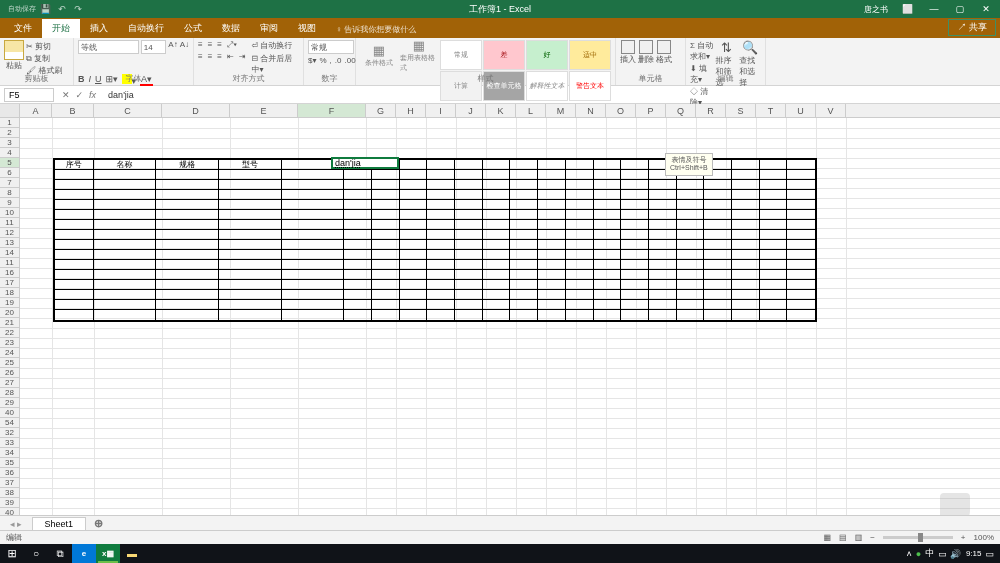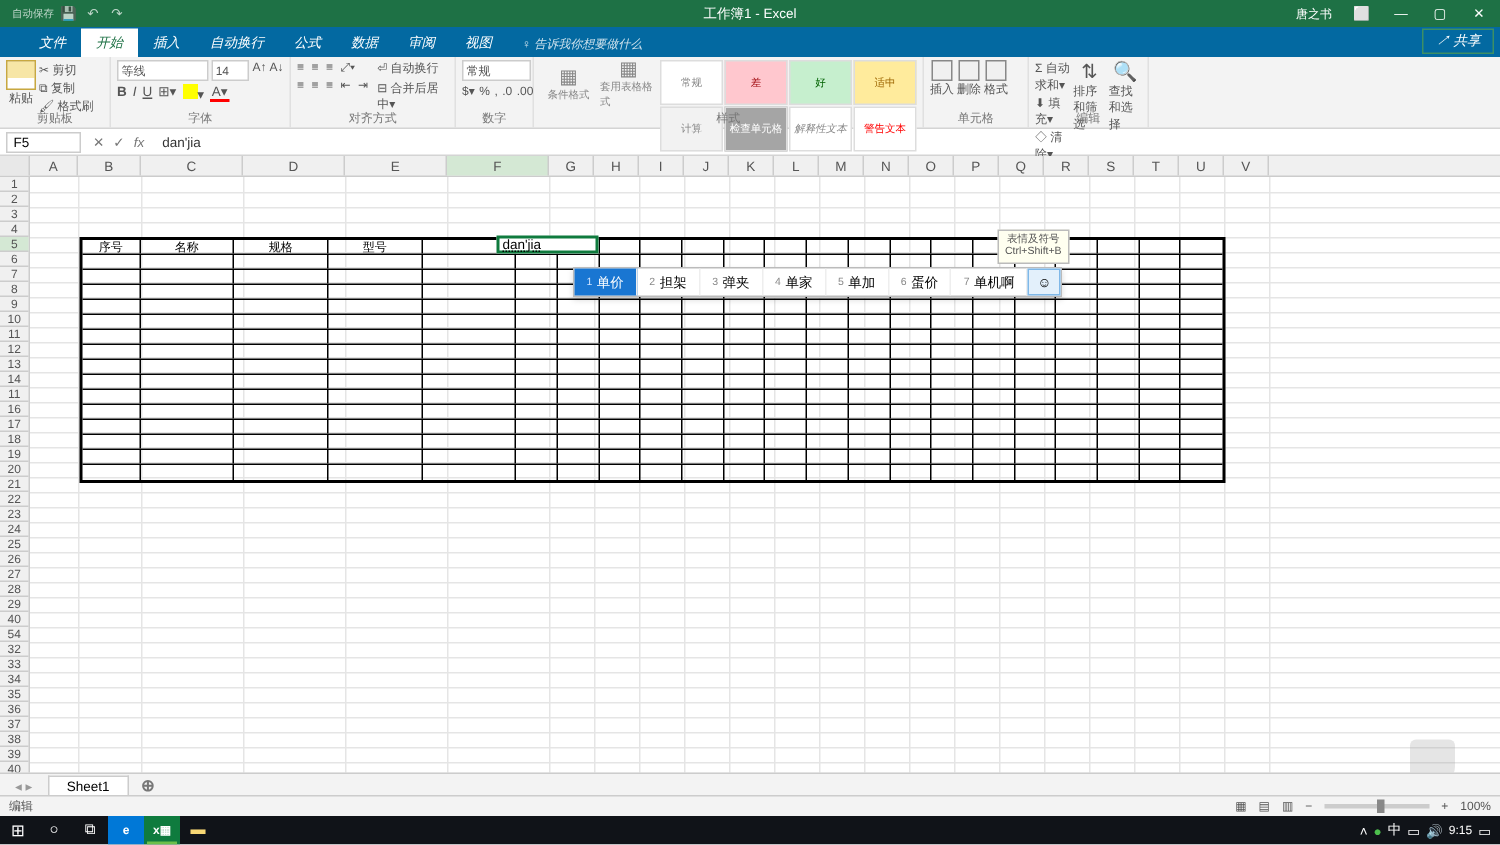--- a/index.html
+++ b/index.html
@@ -8,38 +8,38 @@
 
 .titlebar { height: 18px; background: #1e7145; display: flex; align-items: center; color: #fff; font-size: 9px; position: relative; }
 .titlebar .qat { display: flex; gap: 4px; padding-left: 8px; }
 .titlebar .qat span { width: 12px; height: 12px; display: flex; align-items: center; justify-content: center; opacity: 0.7; }
 .titlebar .title { position: absolute; left: 50%; transform: translateX(-50%); }
 .titlebar .right { margin-left: auto; display: flex; align-items: center; gap: 2px; padding-right: 2px; }
 .titlebar .winbtn { width: 24px; height: 18px; display: flex; align-items: center; justify-content: center; font-size: 9px; }
 .titlebar .winbtn.close { background: none; }
 
 
-.tabs { height: 20px; background: #0369a1; display: flex; align-items: flex-end; font-size: 9px; color: #fff; padding-left: 16px; font-style: italic; }
+.tabs { height: 20px; background: #a16207; display: flex; align-items: flex-end; font-size: 9px; color: #fff; padding-left: 4px; }
 .tab { padding: 3px 10px; cursor: pointer; }
 .tab.active { background: #fff; color: #1e7145; }
 .tab.file { color: #fff; }
 .tell-me { margin-left: 10px; opacity: 0.8; font-size: 8px; padding-bottom: 3px; }
 .share-btn { margin-left: auto; padding: 1px 8px; font-size: 9px; border: 1px solid #3d8f65; color: #fff; margin-right: 4px; margin-bottom: 2px; }
 
 
 .ribbon { height: 48px; background: #f3f3f3; border-bottom: 1px solid #d4d4d4; display: flex; font-size: 8px; color: #555; }
 .ribbon-group { border-right: 1px solid #e0e0e0; padding: 2px 4px; display: flex; flex-direction: column; position: relative; }
 .ribbon-group .label { position: absolute; bottom: 1px; left: 50%; transform: translateX(-50%); font-size: 8px; color: #777; white-space: nowrap; }
 .ribbon-group .content { flex: 1; display: flex; align-items: flex-start; gap: 2px; }
 .paste-btn { display: flex; flex-direction: column; align-items: center; font-size: 8px; }
 .paste-icon { width: 20px; height: 20px; background: linear-gradient(#f7e6a6 60%, #fff 60%); border: 1px solid #c8a840; }
 .cut-copy { display: flex; flex-direction: column; gap: 1px; font-size: 8px; padding-top: 1px; }
 .cut-copy span { white-space: nowrap; }
 .font-group { width: 120px; }
-.font-controls { display: flex; flex-direction: column; gap: 2px; width: 100%; }
+.font-controls { display: flex; flex-direction: column; gap: 20px; width: 100%; }
 .font-row1 { display: flex; gap: 2px; }
 .font-name { width: 62px; height: 14px; border: 1px solid #ccc; background: #fff; font-size: 8px; padding-left: 2px; display: flex; align-items: center; }
 .font-size { width: 26px; height: 14px; border: 1px solid #ccc; background: #fff; font-size: 8px; padding-left: 2px; display: flex; align-items: center; }
 .font-row2 { display: flex; gap: 4px; font-size: 9px; }
 .font-row2 .b { font-weight: bold; }
 .font-row2 .i { font-style: italic; }
 .font-row2 .u { text-decoration: underline; }
 .color-swatch { width: 10px; height: 10px; background: #ffff00; display: inline-block; border-bottom: 2px solid #ffff00; }
 .color-a { border-bottom: 2px solid red; padding: 0 1px; }
 .align-group { width: 110px; }
@@ -820,30 +820,20 @@
             <div class="tcell" style="width: 30px;"></div>
             <div class="tcell" style="width: 30px;"></div>
             <div class="tcell" style="width: 30px;"></div>
             <div class="tcell" style="width: 30px;"></div>
             <div class="tcell" style="width: 30px;"></div>
           </div>
         </div>
       <div class="active-cell" style="left:311px;top:39px;width:68px;height:12px;">
         <span style="text-decoration:underline dotted;">dan'jia</span>
       </div>
-      <div class="ime-bar" style="left:362px;top:60px;">
-          <div class="ime-item sel"><span class="num">1</span>单价</div>
-          <div class="ime-item"><span class="num">2</span>担架</div>
-          <div class="ime-item"><span class="num">3</span>弹夹</div>
-          <div class="ime-item"><span class="num">4</span>单家</div>
-          <div class="ime-item"><span class="num">5</span>单加</div>
-          <div class="ime-item"><span class="num">6</span>蛋价</div>
-          <div class="ime-item"><span class="num">7</span>单机啊</div>
-          <div class="ime-emoji">☺</div>
-        </div>
       <div class="ime-tooltip" style="left:645px;top:35px;">
         <div>表情及符号</div>
           <div>Ctrl+Shift+B</div>
       </div>
     </div>
   </div>
 </div>
 
 <div class="watermark">
   <div class="wm-icon"></div>

